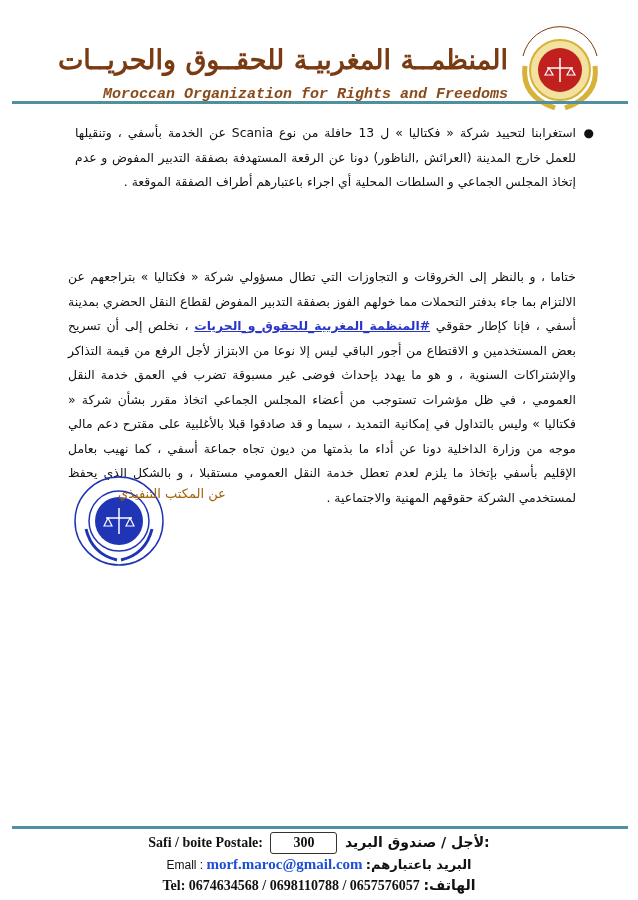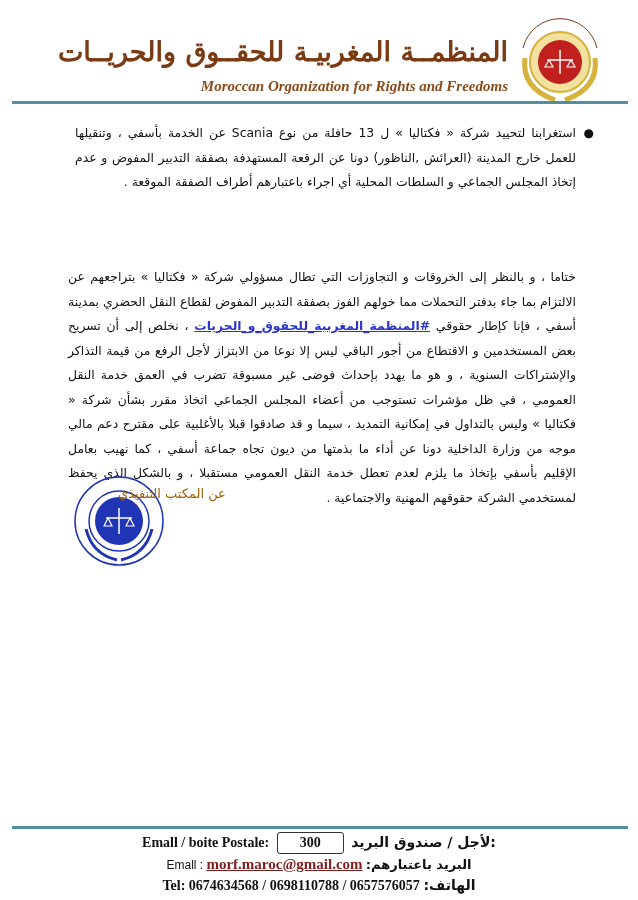--- a/index.html
+++ b/index.html
@@ -1,37 +1,37 @@
 <!DOCTYPE html>
 <html><head>
 <meta charset="utf-8">
 <style>
   html, body { margin:0; padding:0; }
   body { width:638px; height:900px; background:#ffffff; position:relative; overflow:hidden; font-family:"DejaVu Sans", sans-serif; color:#222; }
-  .header { position:absolute; left:0; top:4px; width:638px; height:110px; }
+  .header { position:absolute; left:0; top:12px; width:638px; height:110px; }
   .title-ar { position:absolute; right:130px; top:32px; font-family:"DejaVu Serif", serif; font-size:27px; font-weight:bold; color:#7a3a12; direction:rtl; letter-spacing:1px; }
-  .title-en { position:absolute; right:130px; top:74px; font-family:Liberation Serif, serif; font-style:italic; font-weight:bold; font-size:15px; color:#8a4a1a;margin-left:28px; }
+  .title-en { position:absolute; right:130px; top:74px; font-family:Liberation Mono, monospace; font-style:italic; font-weight:bold; font-size:15px; color:#8a4a1a;margin-left:28px; }
   .logo-top { position:absolute; left:515px; top:14px; width:90px; height:86px; }
   .rule { position:absolute; left:12px; right:10px; height:3px; background:#4f8fa0; }
   .rule.top { top:101px; }
   .rule.bottom { top:826px; }
   .body-text { position:absolute; left:40px; right:40px; direction:rtl; text-align:justify; font-size:12.4px; line-height:24.5px; color:#111; }
   .p1 { top:121px; right:62px; left:75px; }
   .bullet { position:absolute; right:-18px; top:0; font-size:12px; }
   .p2 { top:226px; right:62px; left:68px;margin-top:39px; }
   .hashtag { color:#2a35c8; text-decoration:underline; font-weight:bold; }
   .signature { position:absolute; left:118px; top:486px; direction:rtl; font-size:13px; color:#a16207; }
   .stamp { position:absolute; left:72px; top:474px; width:94px; height:94px; }
   .footer { position:absolute; left:0; right:0; top:832px; text-align:center; font-family:"Liberation Serif", serif; font-weight:bold; color:#111; }
   .f-line { display:block; line-height:20px; }
   .f1 { font-size:14px; }
   .f2 { font-size:13px; }
   .f3 { font-size:14px; }
   .postal-box { display:inline-block; border:1.5px solid #333; border-radius:3px; padding:0 22px; margin:0 4px; }
-  .email-link { color:#7f1d1d; text-decoration:underline; font-size:15px; }
+  .email-link { color:#1d4ed8; font-size:15px; }
   .small-label { font-family:"Liberation Sans", sans-serif; font-size:12px; font-weight:normal; }
   .ar { font-family:"DejaVu Sans", sans-serif; }
 </style>
 </head>
 <body>
 
 <div class="header">
   <div class="title-ar">المنظمــة المغربيـة للحقــوق والحريــات</div>
   <div class="title-en">Moroccan Organization for Rights and Freedoms</div>
   <svg class="logo-top" viewBox="0 0 90 86">
@@ -69,21 +69,21 @@
   <path d="M54 52 L58 44 L62 52 Z" fill="none" stroke="#fff" stroke-width="1.2"></path>
   <path d="M14 55 Q20 80 45 86" stroke="#1f35b5" stroke-width="3" fill="none"></path>
   <path d="M80 55 Q74 80 49 86" stroke="#1f35b5" stroke-width="3" fill="none"></path>
 </svg>
 <div class="signature">عن المكتب التنفيذي</div>
 
 <div class="rule bottom"></div>
 
 <div class="footer">
   <span class="f-line f1">
-    <span>Emall / boite Postale:</span>
+    <span>Safi / boite Postale:</span>
     <span class="postal-box">300</span>
     <span class="ar">لأجل / صندوق البريد:</span>
   </span>
   <span class="f-line f2">
     <span class="small-label">Emall :</span>
     <a class="email-link">morf.maroc@gmail.com</a>
     <span class="ar">:البريد باعتبارهم</span>
   </span>
   <span class="f-line f3">
     <span>Tel:</span>

